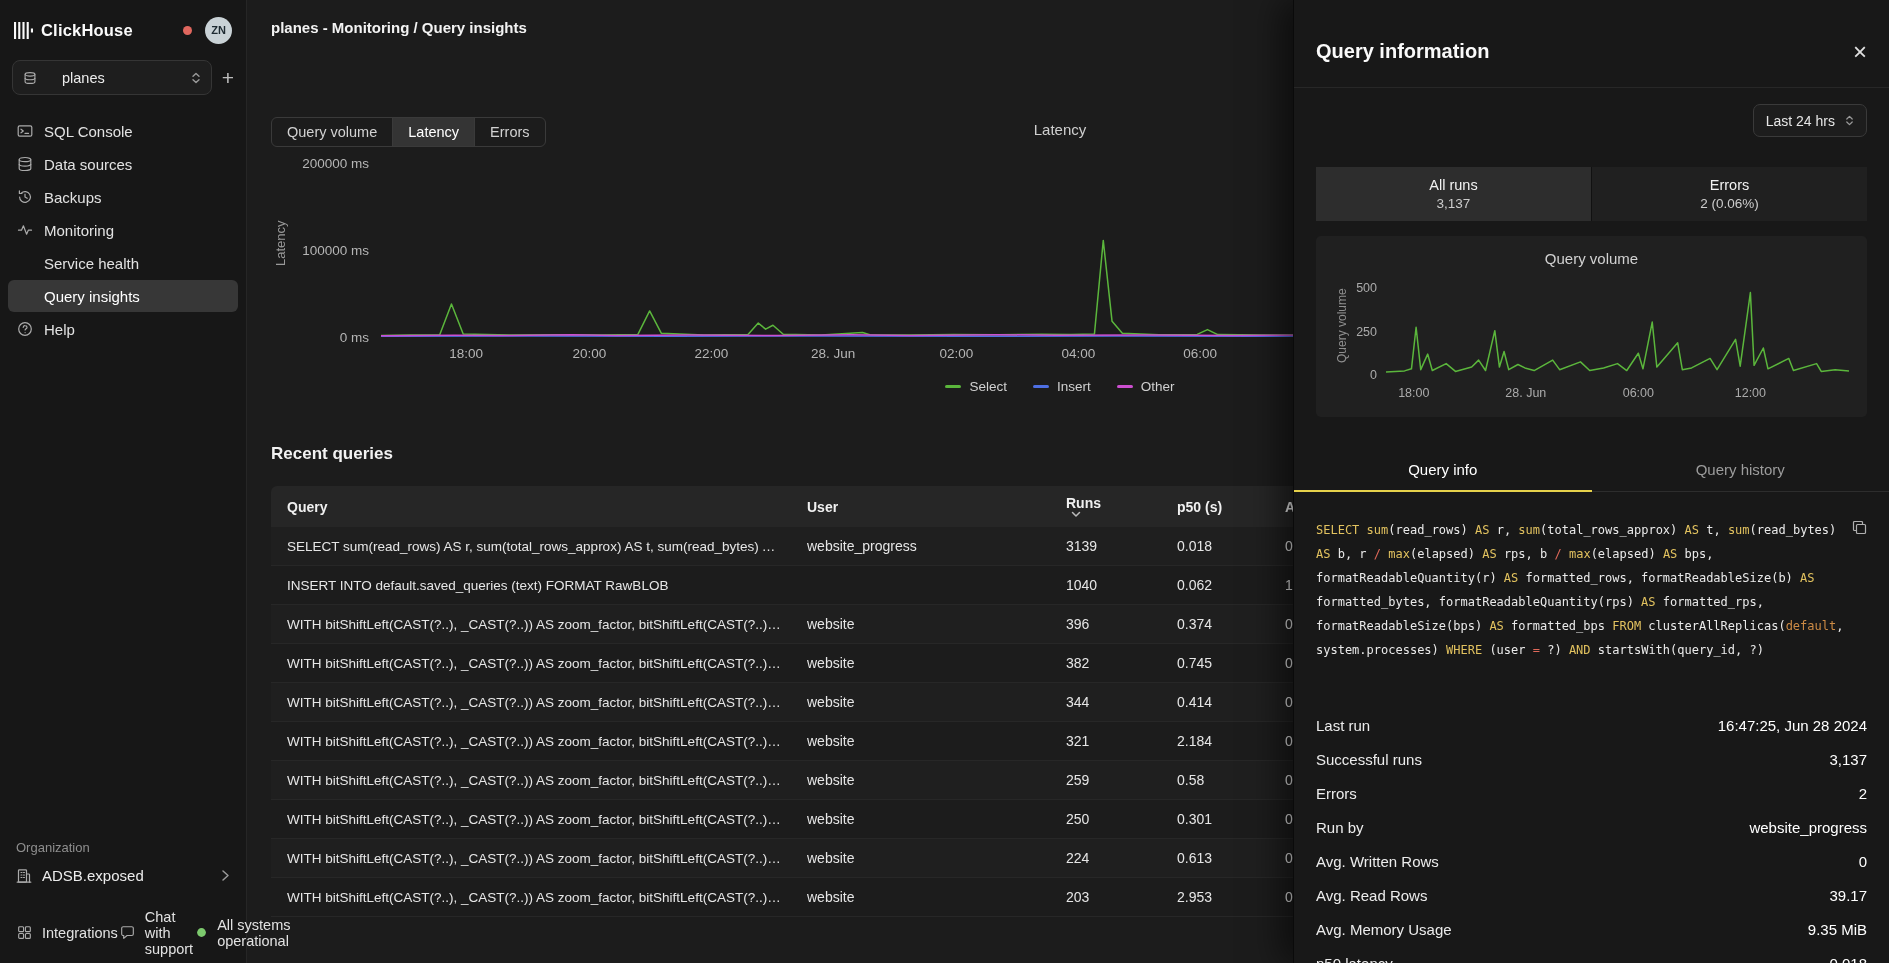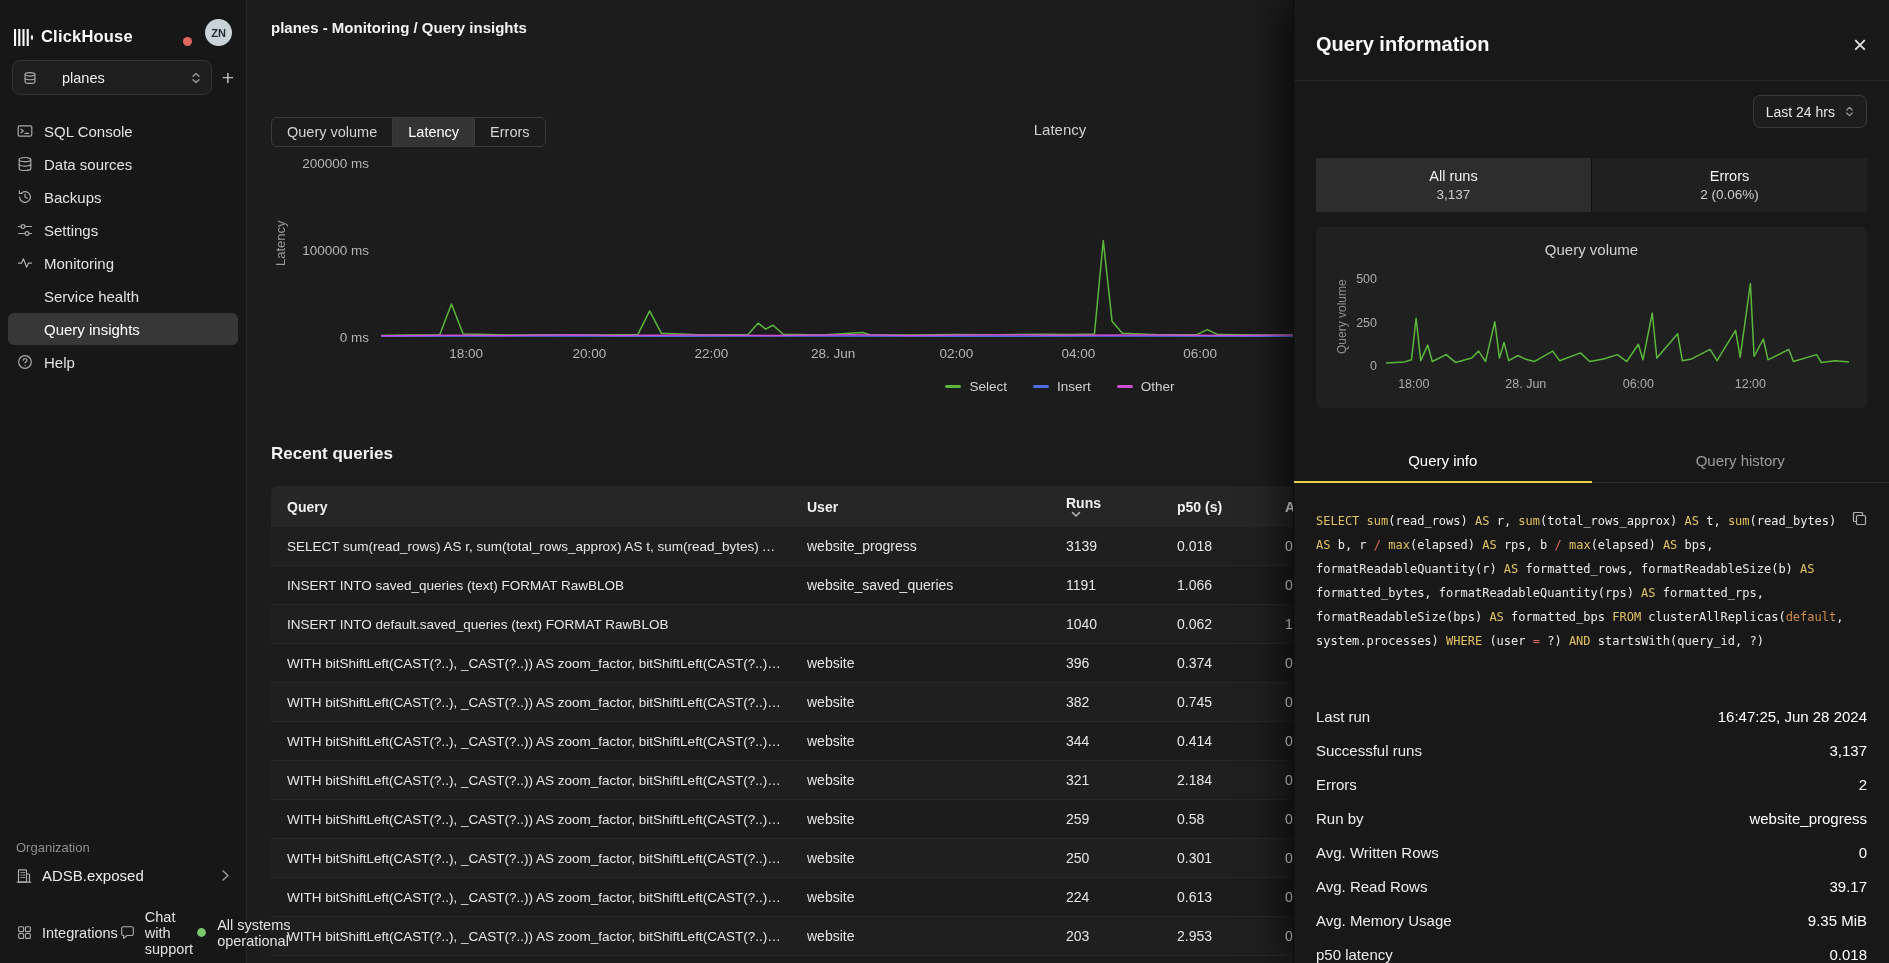--- a/index.html
+++ b/index.html
@@ -2,21 +2,21 @@
 <html><head>
 <meta charset="utf-8">
 <style>
 *{margin:0;padding:0;box-sizing:border-box}
 html,body{width:1889px;height:963px;overflow:hidden}
 body{background:#151515;color:#e9e9e9;font-family:"Liberation Sans","DejaVu Sans",sans-serif;font-size:15px}
 .app{display:flex;width:100%;height:100%}
 
 
 .sidebar{width:247px;flex:0 0 247px;background:#171717;border-right:1px solid #262626;display:flex;flex-direction:column;padding:14px 0 16px;position:relative;z-index:20}
-.sb-top{display:flex;align-items:flex-end;padding:0 14px;height:32px}
+.sb-top{display:flex;align-items:center;padding:0 14px;height:32px}
 .logo{display:inline-flex;margin-right:8px}
 .brand{font-size:16.5px;font-weight:700;color:#fafafa;letter-spacing:.2px}
 .notif-dot{width:9px;height:9px;border-radius:50%;background:#e0675e;margin-left:auto}
 .avatar{width:27px;height:27px;border-radius:50%;background:#c9d2d6;color:#1d2a31;font-size:11px;font-weight:700;display:flex;align-items:center;justify-content:center;margin-left:13px;cursor:pointer}
 .service-row{display:flex;align-items:center;padding:0 12px;margin-top:14px}
 .service-select{flex:1;display:flex;align-items:center;gap:25px;height:35px;background:#1e1e1e;border:1px solid #353535;border-radius:8px;padding:0 10px;cursor:pointer}
 .service-select .svc-label{font-size:14.5px;color:#ececec}
 .service-select .updown{margin-left:auto;display:inline-flex}
 .add-btn{background:none;border:none;color:#bdbdbd;font-size:21px;margin-left:10px;cursor:pointer;line-height:1;font-family:inherit}
 .sb-nav{margin-top:20px;padding:0 8px;display:flex;flex-direction:column;gap:1px}
@@ -61,21 +61,21 @@
 .q-table th{background:#262626;text-align:left;font-weight:600;color:#f0f0f0;padding:9px 12px;font-size:14px;white-space:nowrap}
 .q-table th:first-child{padding-left:16px;border-radius:6px 0 0 0}
 .q-table td{padding:11px 12px;border-bottom:1px solid #272727;color:#e6e6e6;white-space:nowrap;overflow:hidden;text-overflow:ellipsis}
 .q-table td:first-child{padding-left:16px;font-size:13.5px}
 .q-table tbody tr:nth-child(odd){background:#1f1f1f}
 .q-table tbody tr{cursor:pointer}
 .sort-chev{margin-left:5px;vertical-align:middle}
 
 
 .panel{position:absolute;top:0;right:0;width:596px;height:963px;background:#181818;z-index:30;padding:0 22px;box-shadow:-12px 0 32px rgba(0,0,0,.55);border-left:1px solid #0a0a0a;overflow:hidden}
-.panel-header{height:72px;display:flex;align-items:center;justify-content:space-between;border-bottom:1px solid #272727;margin:9px -22px;padding:0 22px}
+.panel-header{height:72px;display:flex;align-items:center;justify-content:space-between;border-bottom:1px solid #272727;margin:16px -22px;padding:0 22px}
 .panel-header h2{font-size:20px;font-weight:700;color:#fafafa}
 .close-btn{background:none;border:none;color:#e0e0e0;font-size:24px;cursor:pointer;line-height:1;font-family:inherit}
 .panel-toolbar{display:flex;justify-content:flex-end;margin-top:14px}
 .range-select{display:flex;align-items:center;gap:10px;height:33px;padding:0 12px;border:1px solid #3a3a3a;border-radius:7px;font-size:14px;color:#e6e6e6;cursor:pointer;background:#1d1d1d}
 .stat-tabs{display:flex;margin-top:30px}
 .stat-tab{flex:1;height:54px;display:flex;flex-direction:column;align-items:center;justify-content:center;gap:3px;background:#202020;cursor:pointer}
 .stat-tab + .stat-tab{border-left:1px solid rgba(0,0,0,.45)}
 .stat-tab.active{background:#2d2d2d}
 .st-label{font-size:14.5px;color:#f2f2f2}
 .st-value{font-size:13.5px;color:#cdcdcd}
@@ -163,30 +163,20 @@
             <svg width="16" height="16" viewBox="0 0 16 16" fill="none" stroke="currentColor" stroke-width="1.2" stroke-linecap="round" stroke-linejoin="round">
               <path d="M2.6 8a5.4 5.4 0 1 0 1.6-3.85"></path>
               <path d="M2.4 1.9v2.6H5"></path>
               <path d="M8 5.2V8l2.2 1.3"></path>
             </svg>
           </span>
         <span>Backups</span>
       </div>
       <div class="nav-item">
         <span class="icon">
-            <svg width="16" height="16" viewBox="0 0 16 16" fill="none" stroke="currentColor" stroke-width="1.2" stroke-linecap="round">
-              <path d="M1.5 4.5h13M1.5 11.5h13"></path>
-              <circle cx="6" cy="4.5" r="1.9" fill="#171717"></circle>
-              <circle cx="10" cy="11.5" r="1.9" fill="#171717"></circle>
-            </svg>
-          </span>
-        <span>Settings</span>
-      </div>
-      <div class="nav-item">
-        <span class="icon">
             <svg width="16" height="16" viewBox="0 0 16 16" fill="none" stroke="currentColor" stroke-width="1.2" stroke-linecap="round" stroke-linejoin="round">
               <path d="M1.5 8.2h3L6.4 3.8l3.2 8.4 1.7-4h3.2"></path>
             </svg>
           </span>
         <span>Monitoring</span>
       </div>
       <div class="nav-item sub">
         <span>Service health</span>
       </div>
       <div class="nav-item sub active">
@@ -334,27 +324,20 @@
         </thead>
         <tbody>
           <tr>
               <td>SELECT sum(read_rows) AS r, sum(total_rows_approx) AS t, sum(read_bytes) AS ...</td>
               <td>website_progress</td>
               <td>3139</td>
               <td>0.018</td>
               <td>0</td>
             </tr>
           <tr>
-              <td>INSERT INTO saved_queries (text) FORMAT RawBLOB</td>
-              <td>website_saved_queries</td>
-              <td>1191</td>
-              <td>1.066</td>
-              <td>0</td>
-            </tr>
-          <tr>
               <td>INSERT INTO default.saved_queries (text) FORMAT RawBLOB</td>
               <td></td>
               <td>1040</td>
               <td>0.062</td>
               <td>1.15</td>
             </tr>
           <tr>
               <td>WITH bitShiftLeft(CAST(?..), _CAST(?..)) AS zoom_factor, bitShiftLeft(CAST(?..), ? ...</td>
               <td>website</td>
               <td>396</td>

